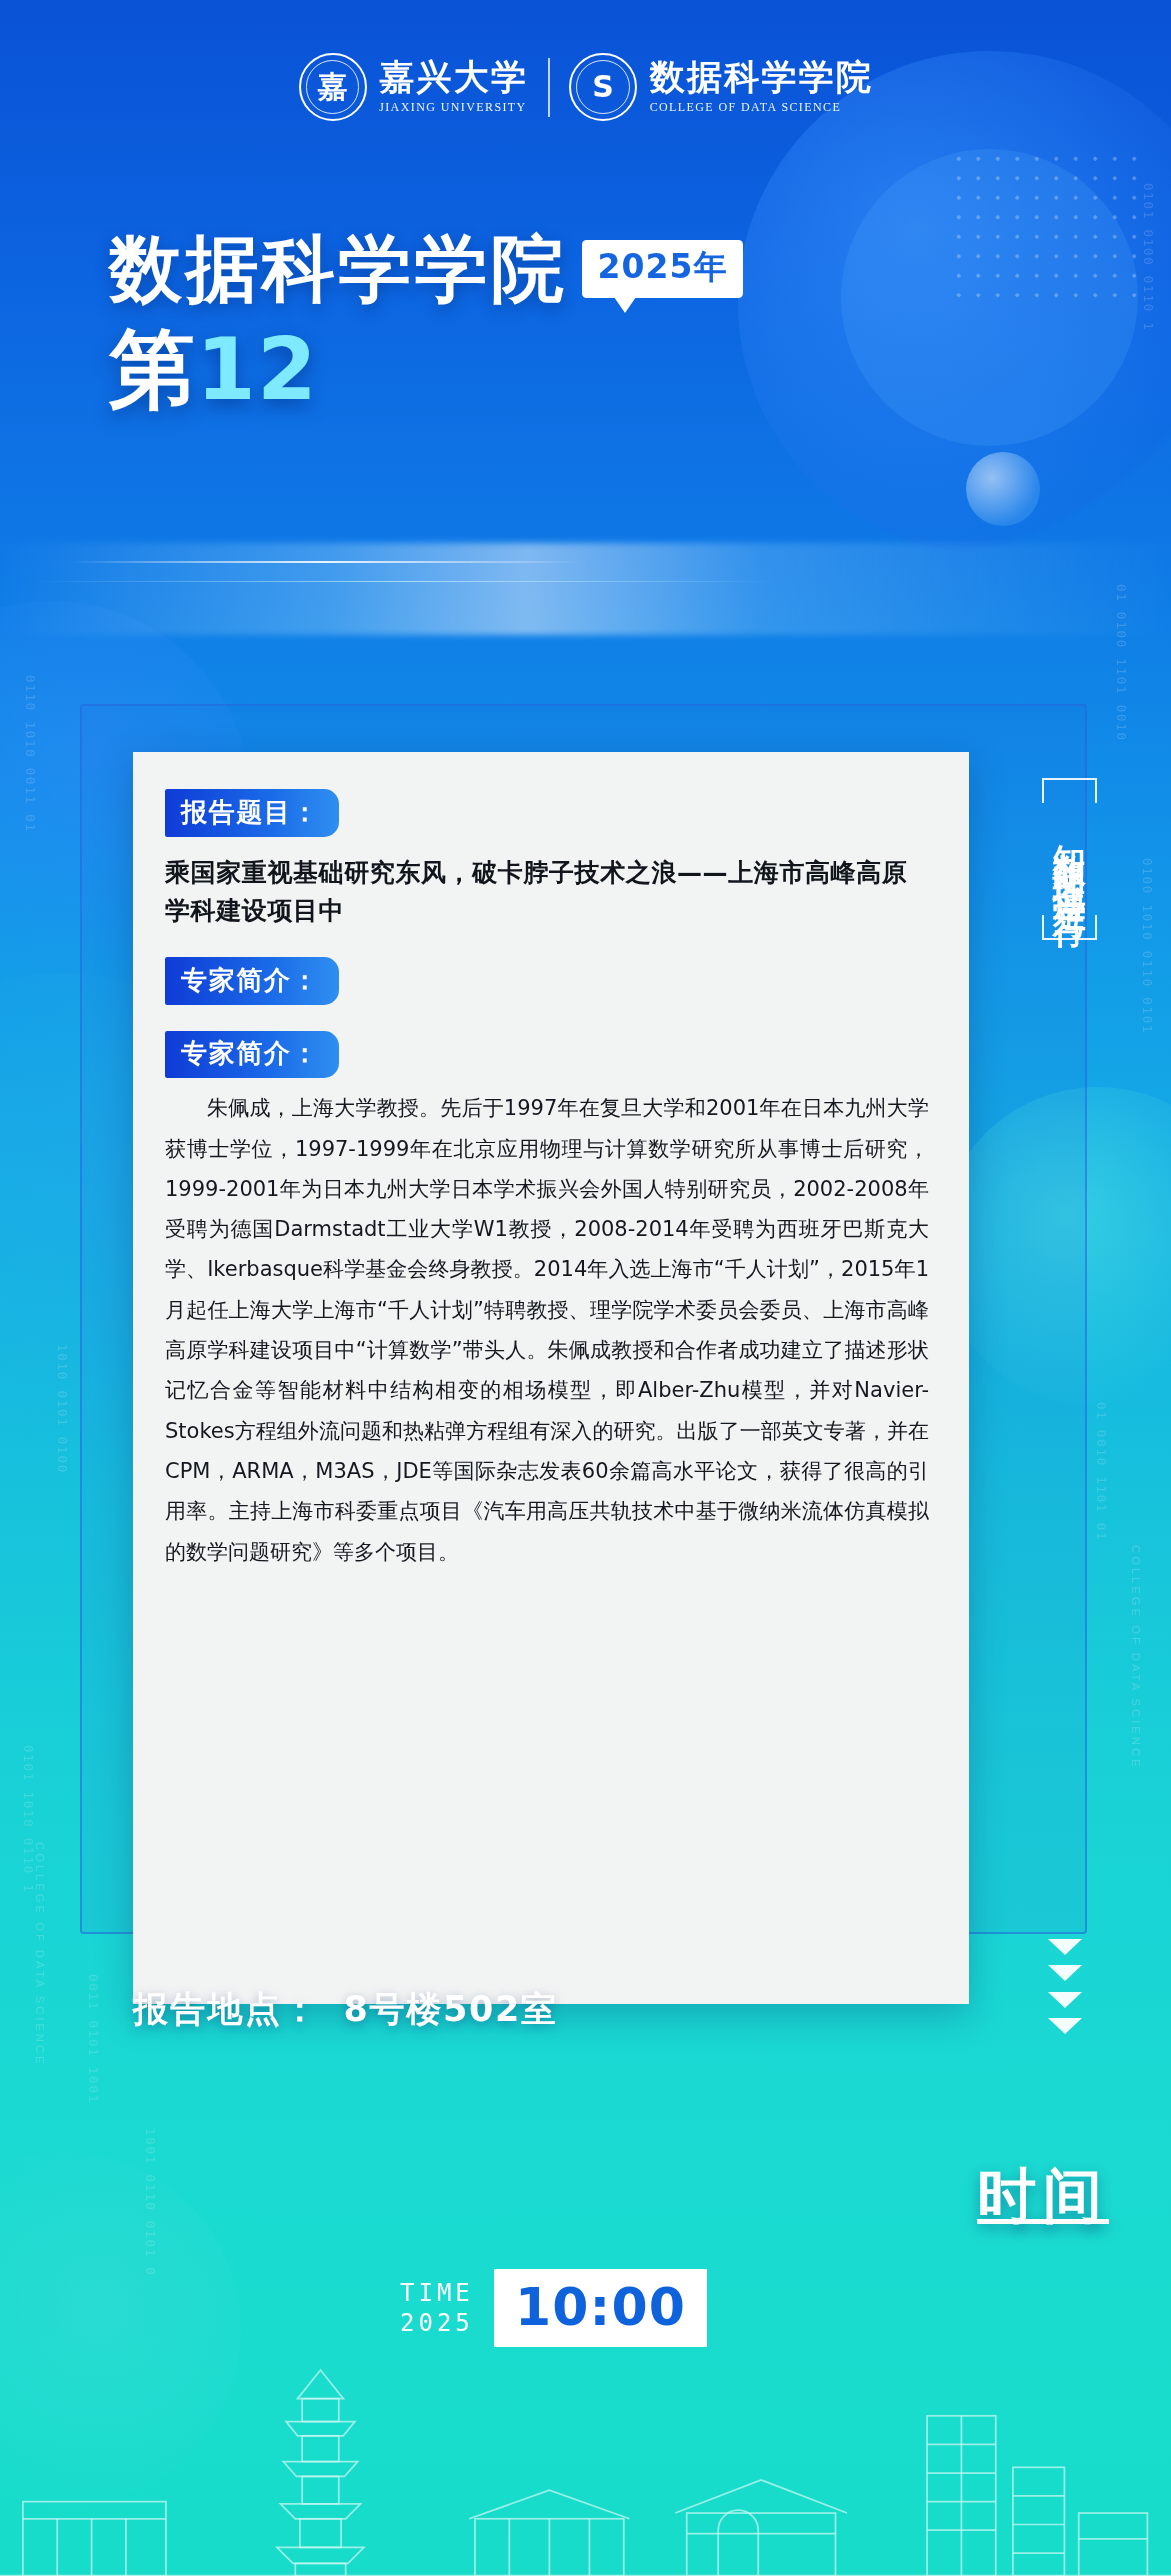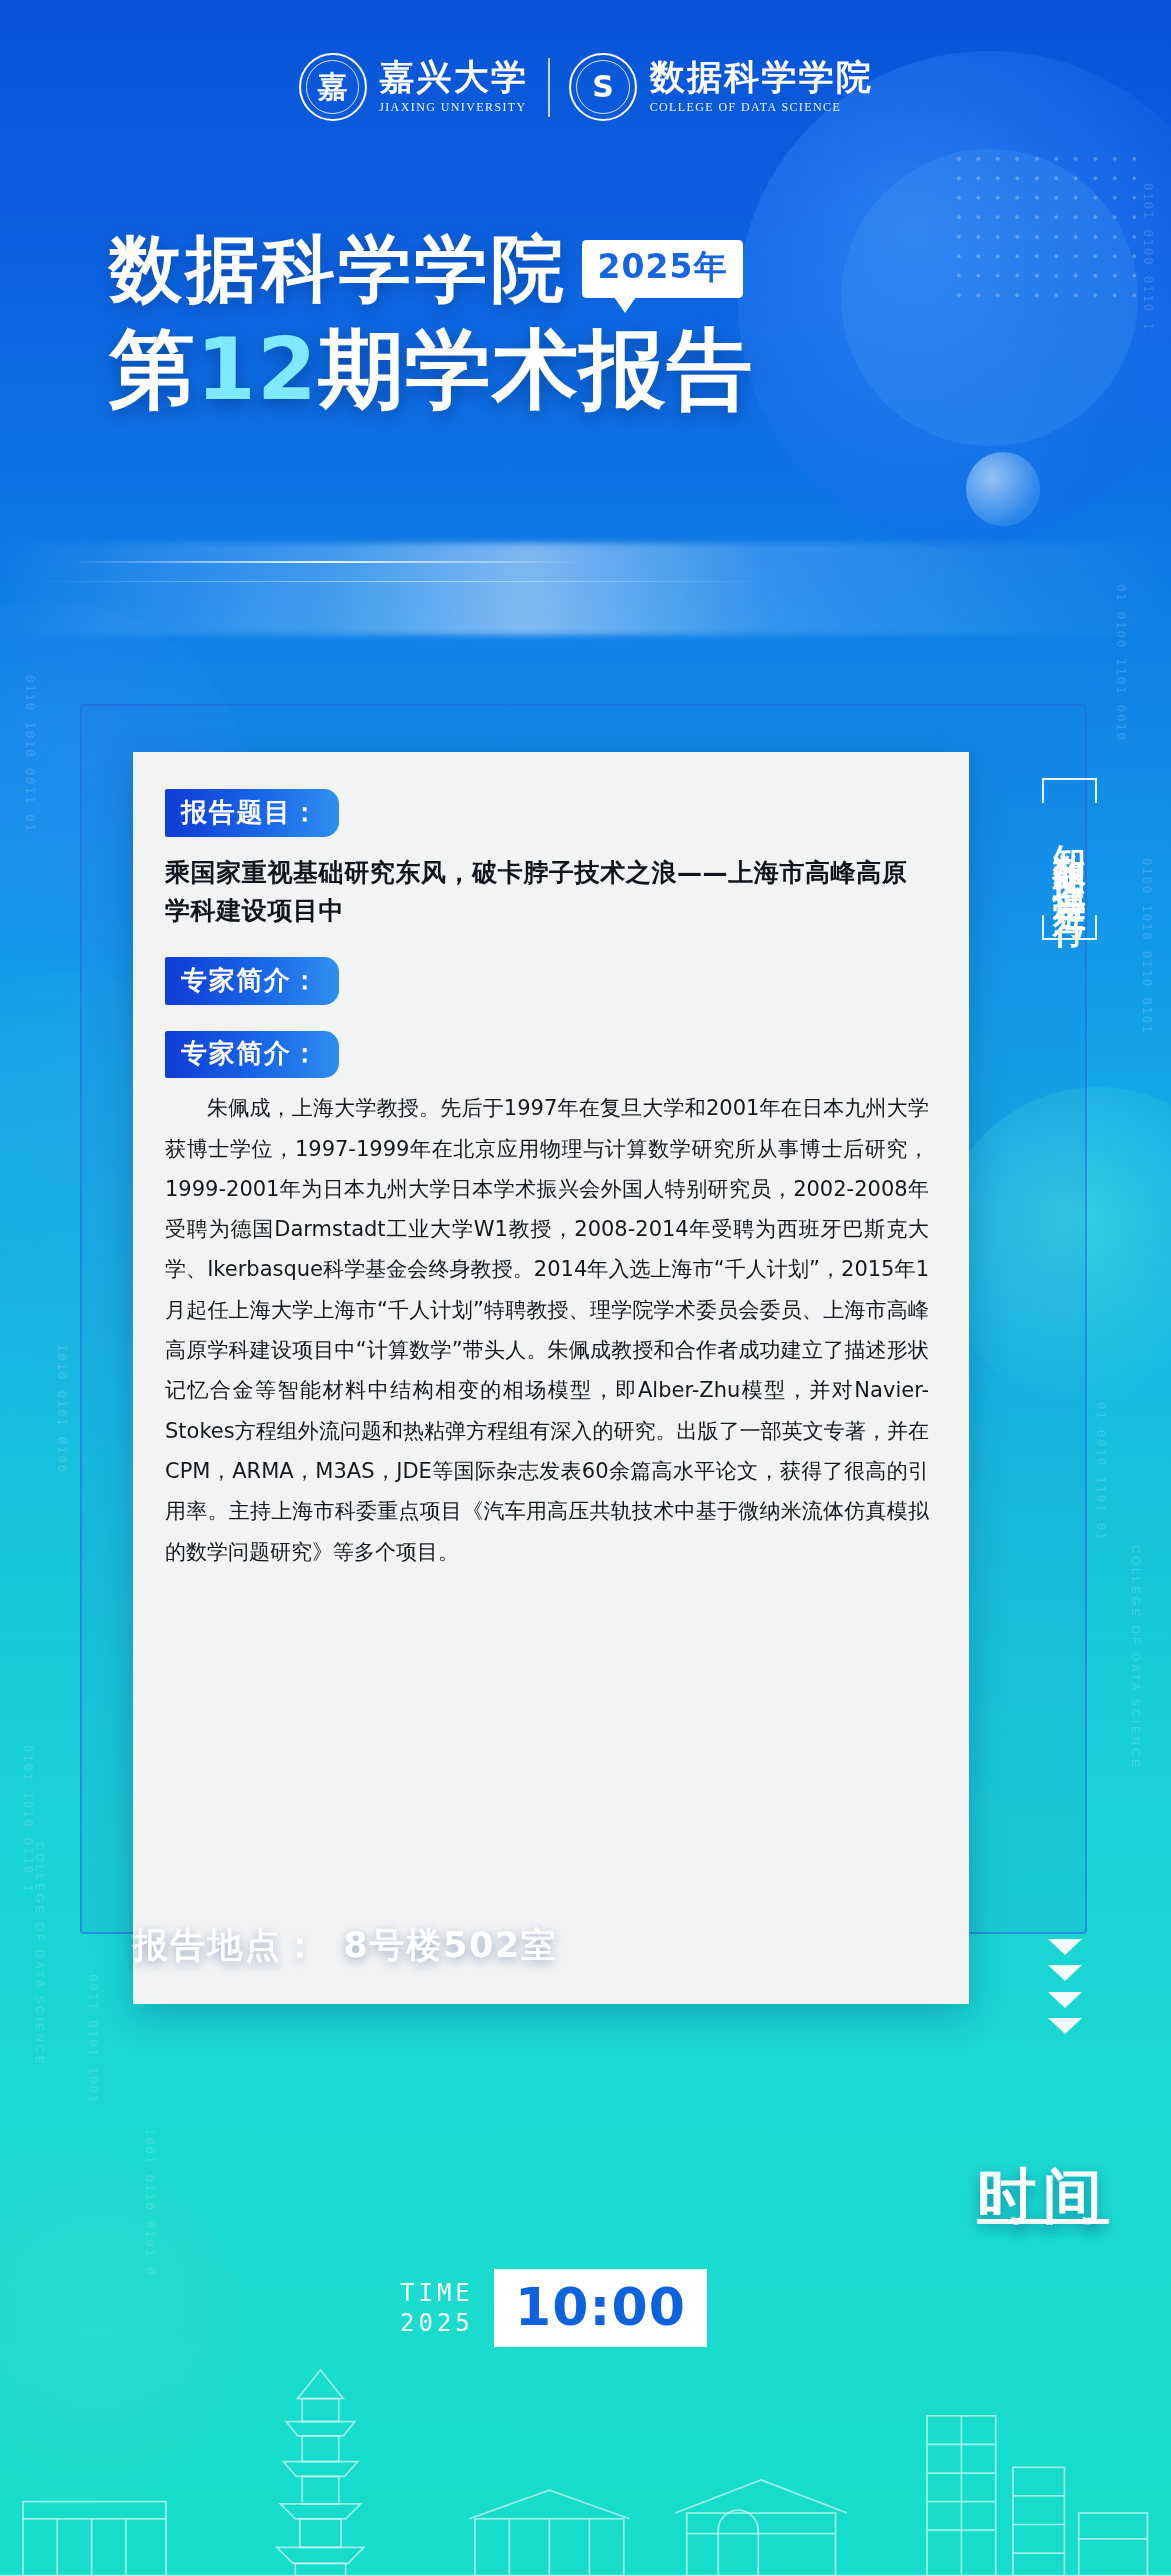--- a/index.html
+++ b/index.html
@@ -284,21 +284,21 @@
     width: 0; height: 0;
     border-left: 17px solid transparent;
     border-right: 17px solid transparent;
     border-top: 16px solid #ffffff;
     opacity: .95;
   }
 
   
   .venue {
     position: absolute;
-    left: 133px; top: 1922px;
+    left: 133px; top: 1986px;
     display: flex; align-items: flex-end; gap: 24px;
     color: #ffffff;
     font-weight: bold;
     text-shadow: 0 3.4px 10.3px rgba(0,40,110,.35);
   }
   .venue-label { font-size: 35px; letter-spacing: 2.3px; font-family: "DejaVu Sans", "Liberation Sans", sans-serif; }
   .venue-value { font-size: 35px; letter-spacing: 1.7px; font-family: "DejaVu Sans", "Liberation Sans", sans-serif; }
 
   
   .time-word {
@@ -411,21 +411,20 @@
   </div>
 
   <div class="title-wrap">
     <div class="title-row">
       <div class="title-main">数据科学学院</div>
       <div class="year-badge">2025年</div>
     </div>
     <div class="title-row2">
       <span class="title-main2">第</span>
       <span class="title-main2 num-12">12</span>
-      <span class="title-main2">期学术报告</span>
     </div>
   </div>
   <div class="title-bubble"></div>
 
   <div class="card">
     <div class="card-inner">
       <div class="label-tag">报告题目：</div>
       <div class="topic-text">乘国家重视基础研究东风，破卡脖子技术之浪——上海市高峰高原学科建设项目中</div>
 
       <div class="block-gap"></div>

